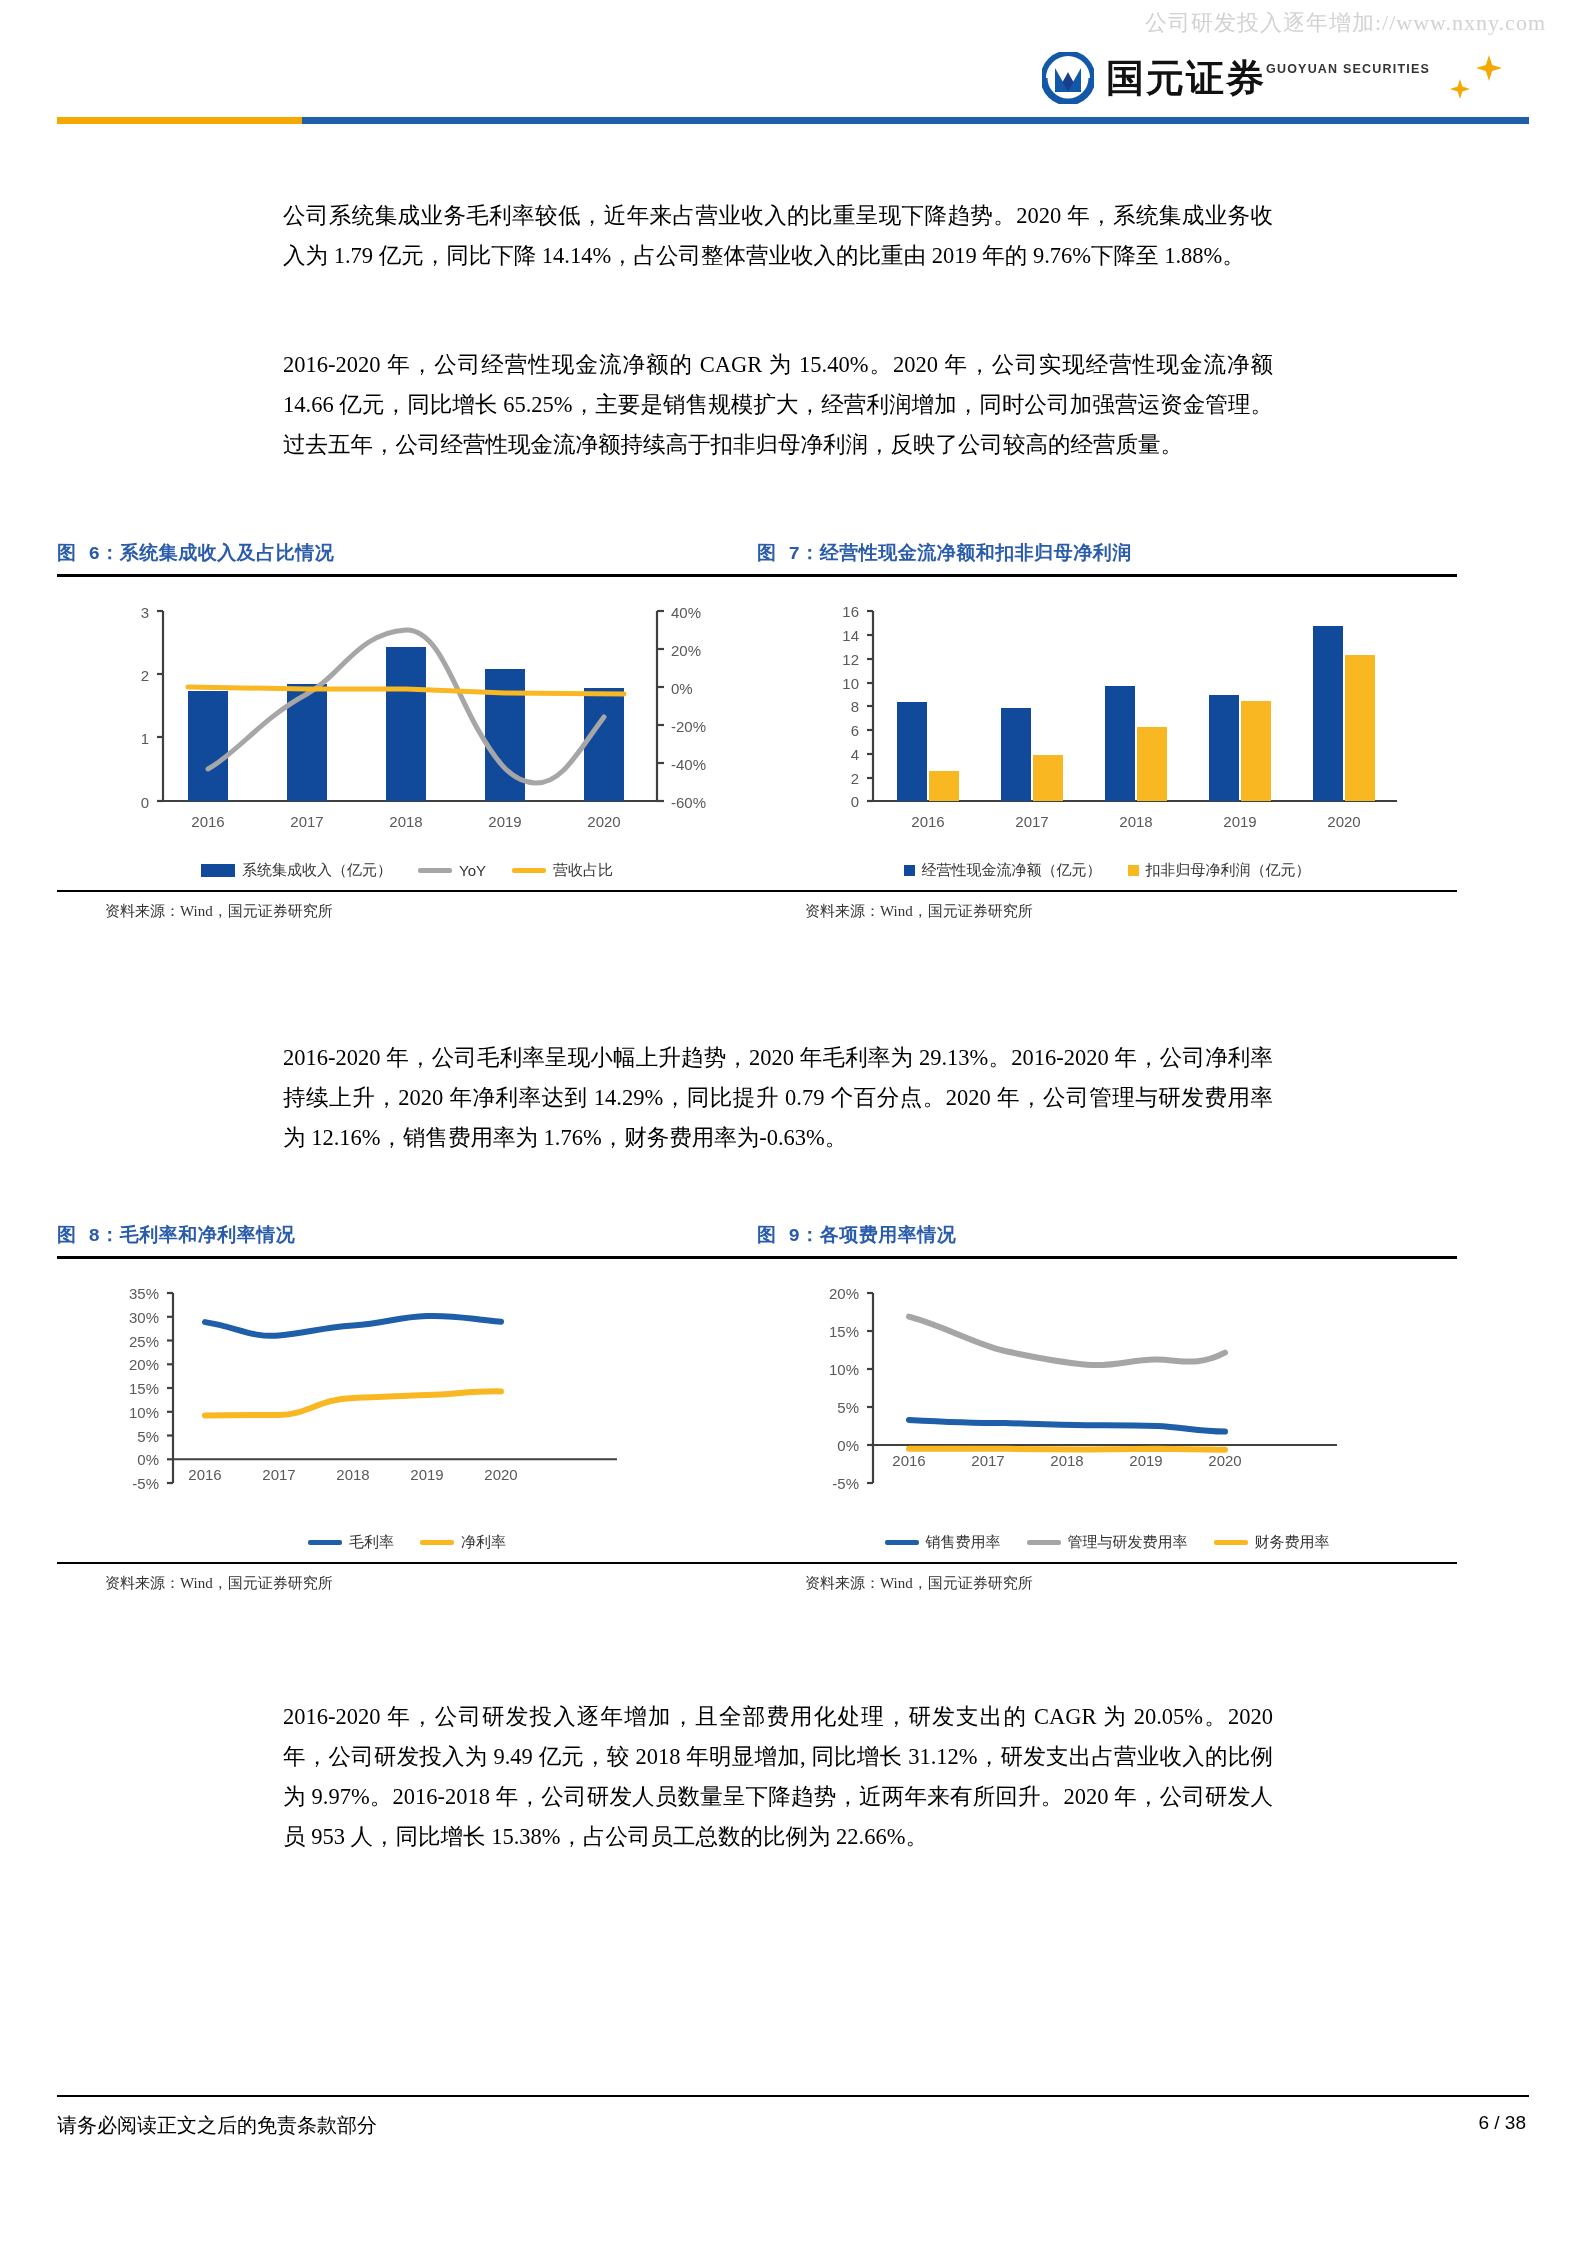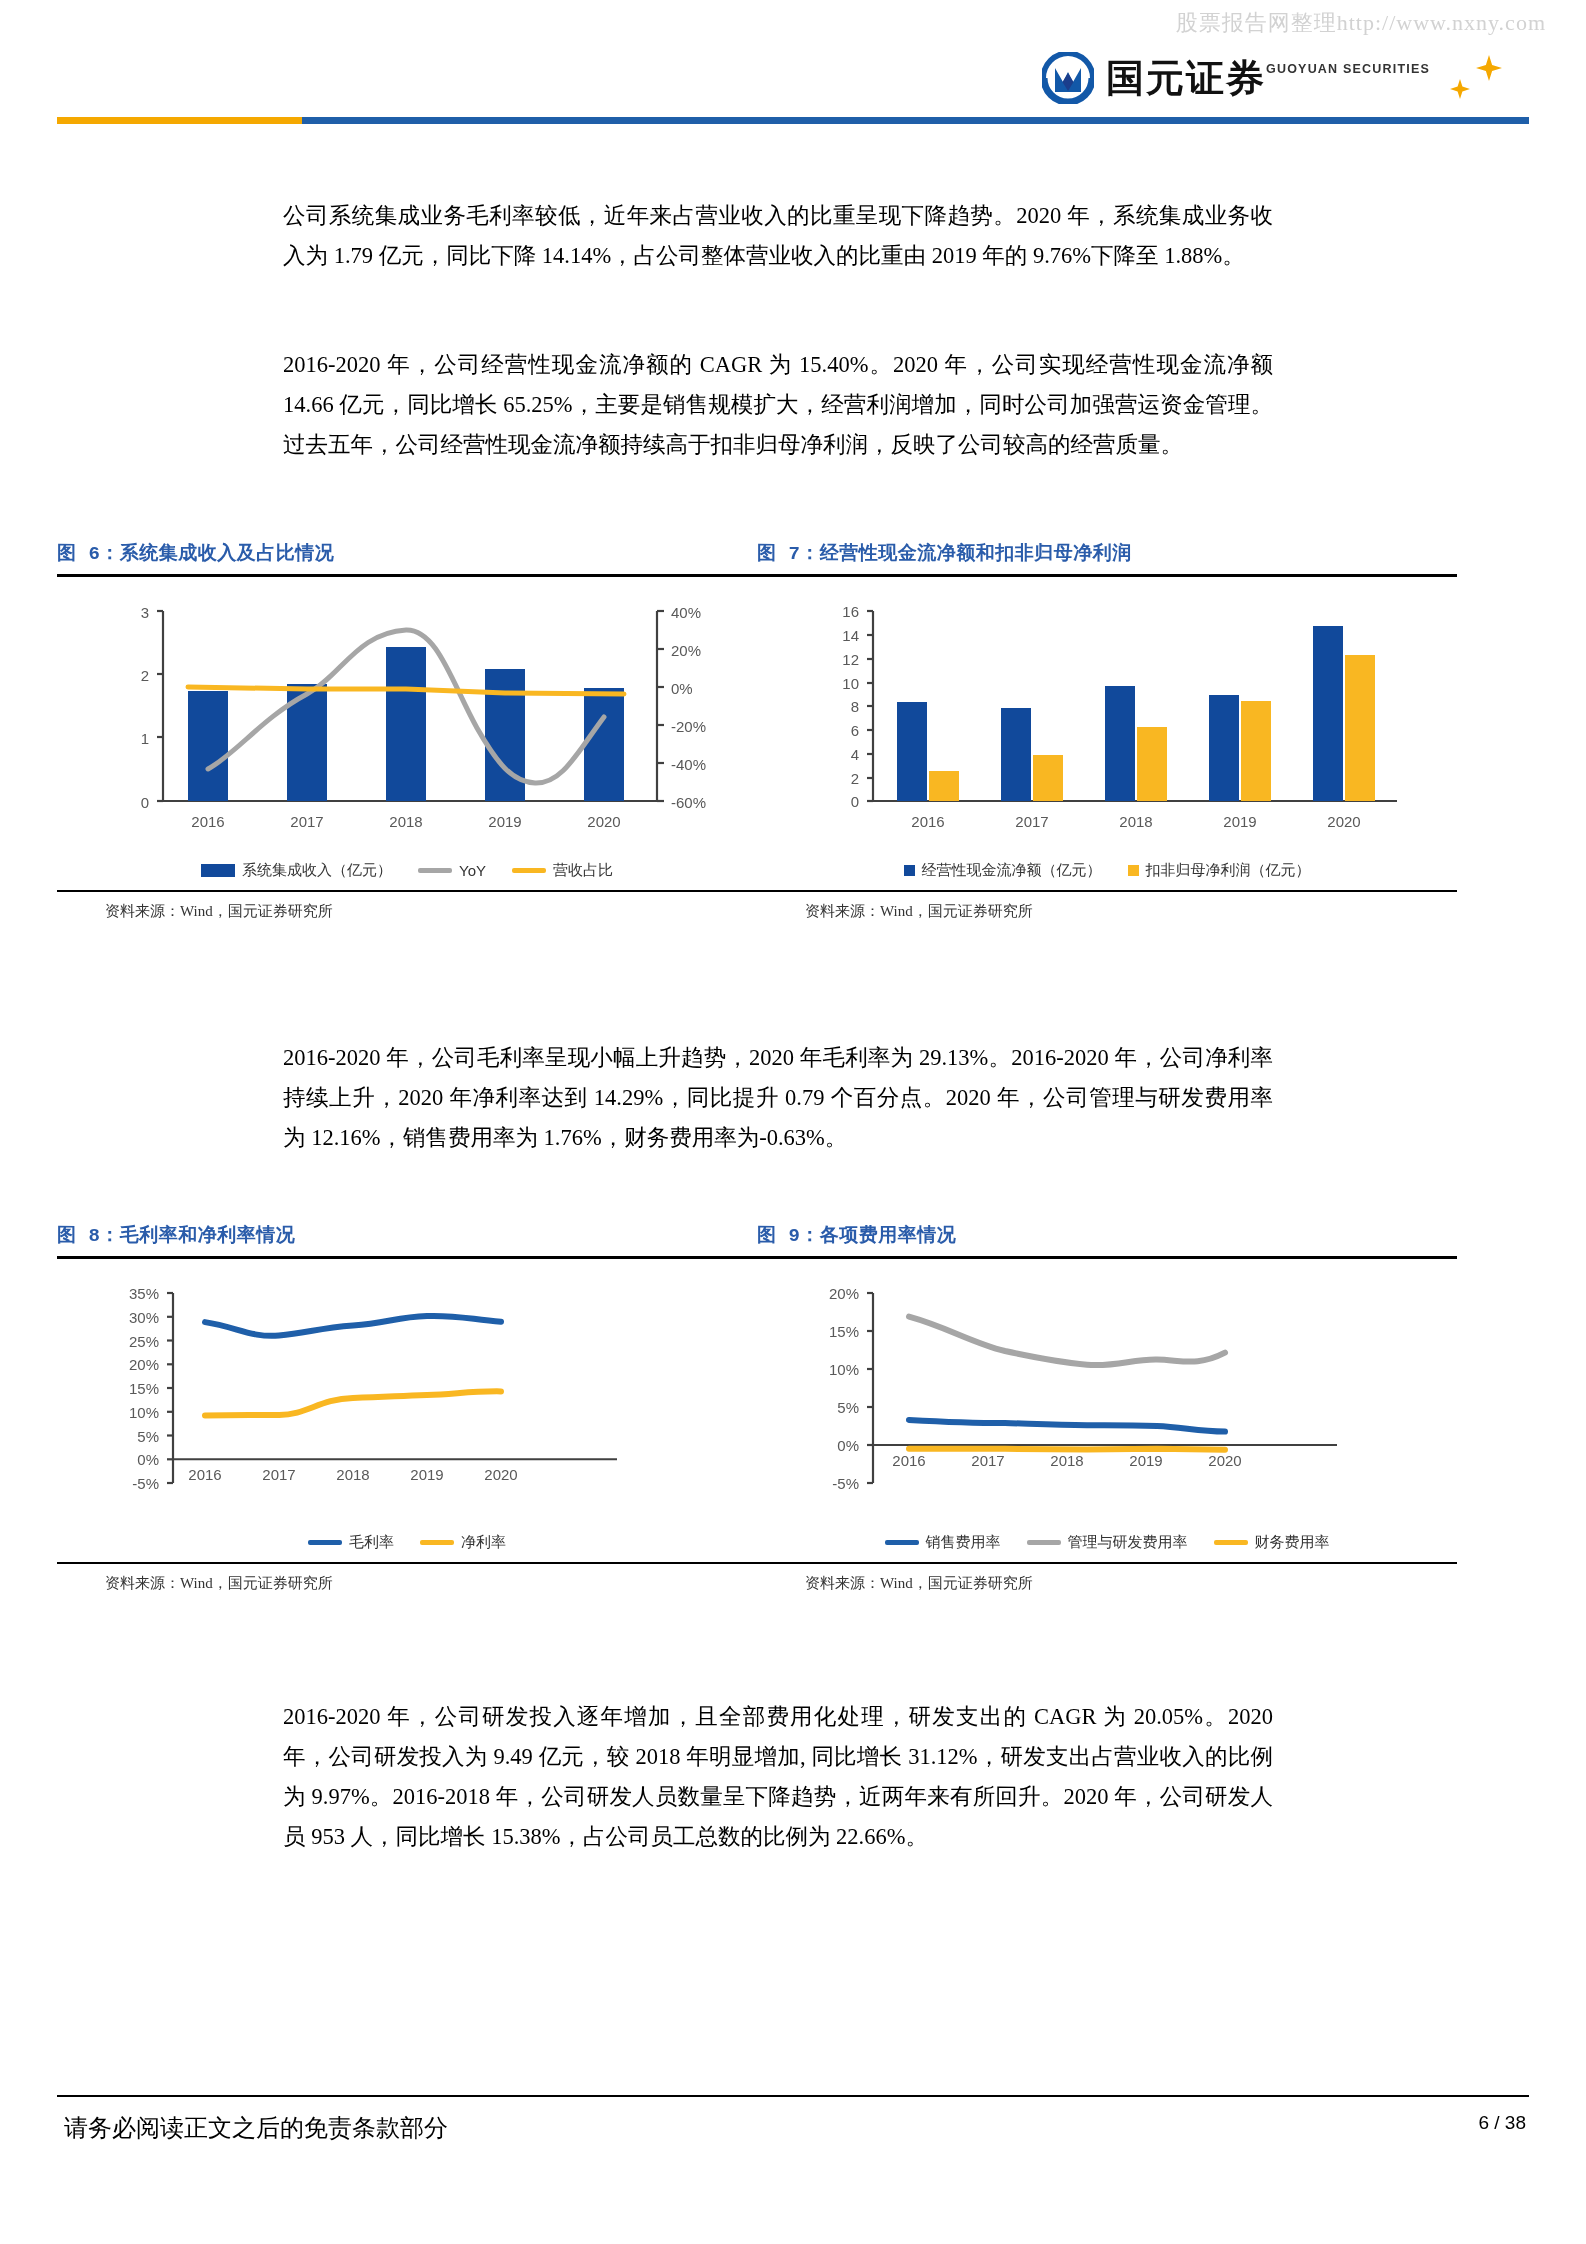--- a/index.html
+++ b/index.html
@@ -90,34 +90,34 @@
   .legend-swatch-sq { width: 11px; height: 11px; }
   .legend-label {
     font-family:"Liberation Serif", serif;
     font-size: 15px; color:#333; white-space:nowrap;
   }
   .legend-label.sans { font-family:"Liberation Sans", sans-serif; }
 
   
   .footer-rule { position:absolute; left:57px; top:2095px; width:1472px; height:2px; background:#000; }
   .footer-left {
-    position:absolute; left:64px; top:2112px;
-    font-family:"Liberation Serif", serif; font-size:24px; color:#000;
+    position:absolute; left:57px; top:2112px;
+    font-family:"Liberation Serif", serif; font-size:20px; color:#000;
   }
   .footer-right {
     position:absolute; right:60px; top:2112px;
     font-family:"Liberation Sans", sans-serif; font-size:19px; color:#000;
   }
 </style>
 </head>
 <body>
 
 <div class="page">
 
-  <div class="watermark">股票报告网整理http://www.nxny.com</div>
+  <div class="watermark">公司研发投入逐年增加://www.nxny.com</div>
 
   <div class="header-logo">
     <span class="logo-mark">
       <svg width="52" height="52" viewBox="0 0 52 52">
         <circle cx="26" cy="26" r="24" fill="none" stroke="#1258a8" stroke-width="7"></circle>
         <path d="M4 26 A22 22 0 0 1 48 26 L40 26 A14 14 0 0 0 12 26 Z" fill="#fff"></path>
         <path d="M13 16 L21 30 L26 20 L31 30 L39 16 L39 40 L13 40 Z" fill="#1258a8"></path>
         <path d="M26 21 L31.5 30 L26 39 L20.5 30 Z" fill="#1b3e8c"></path>
       </svg>
     </span>

